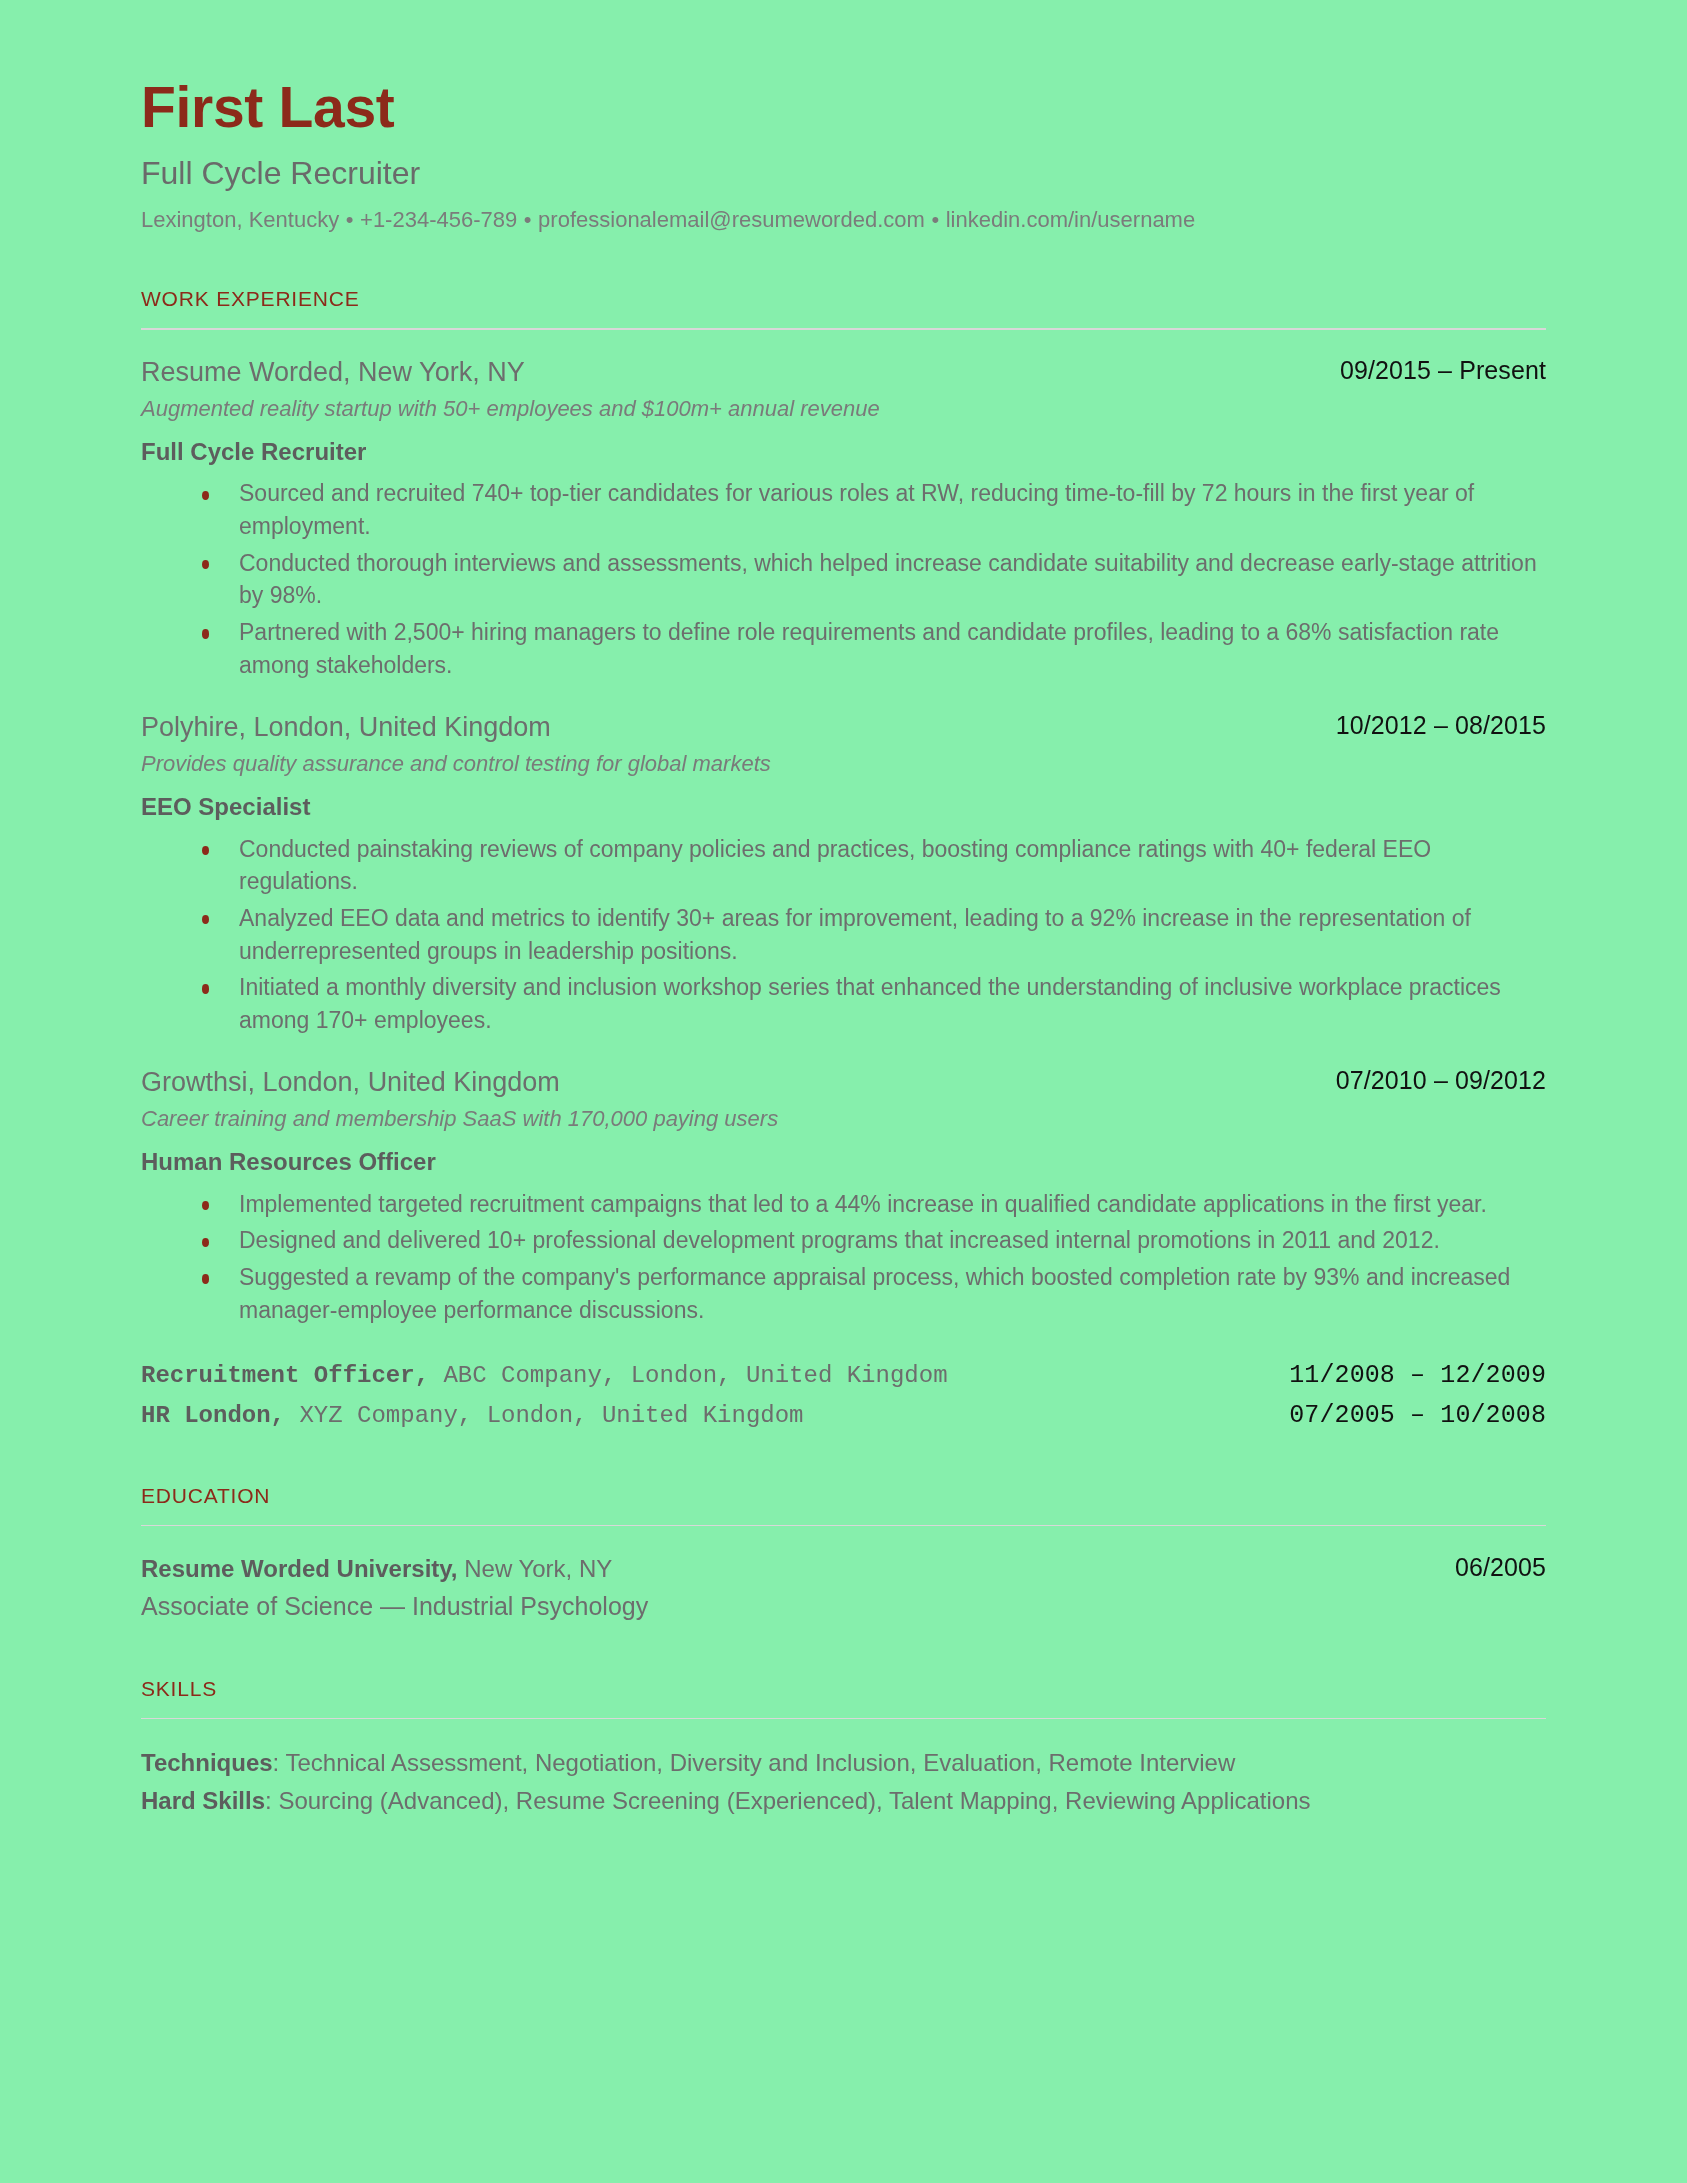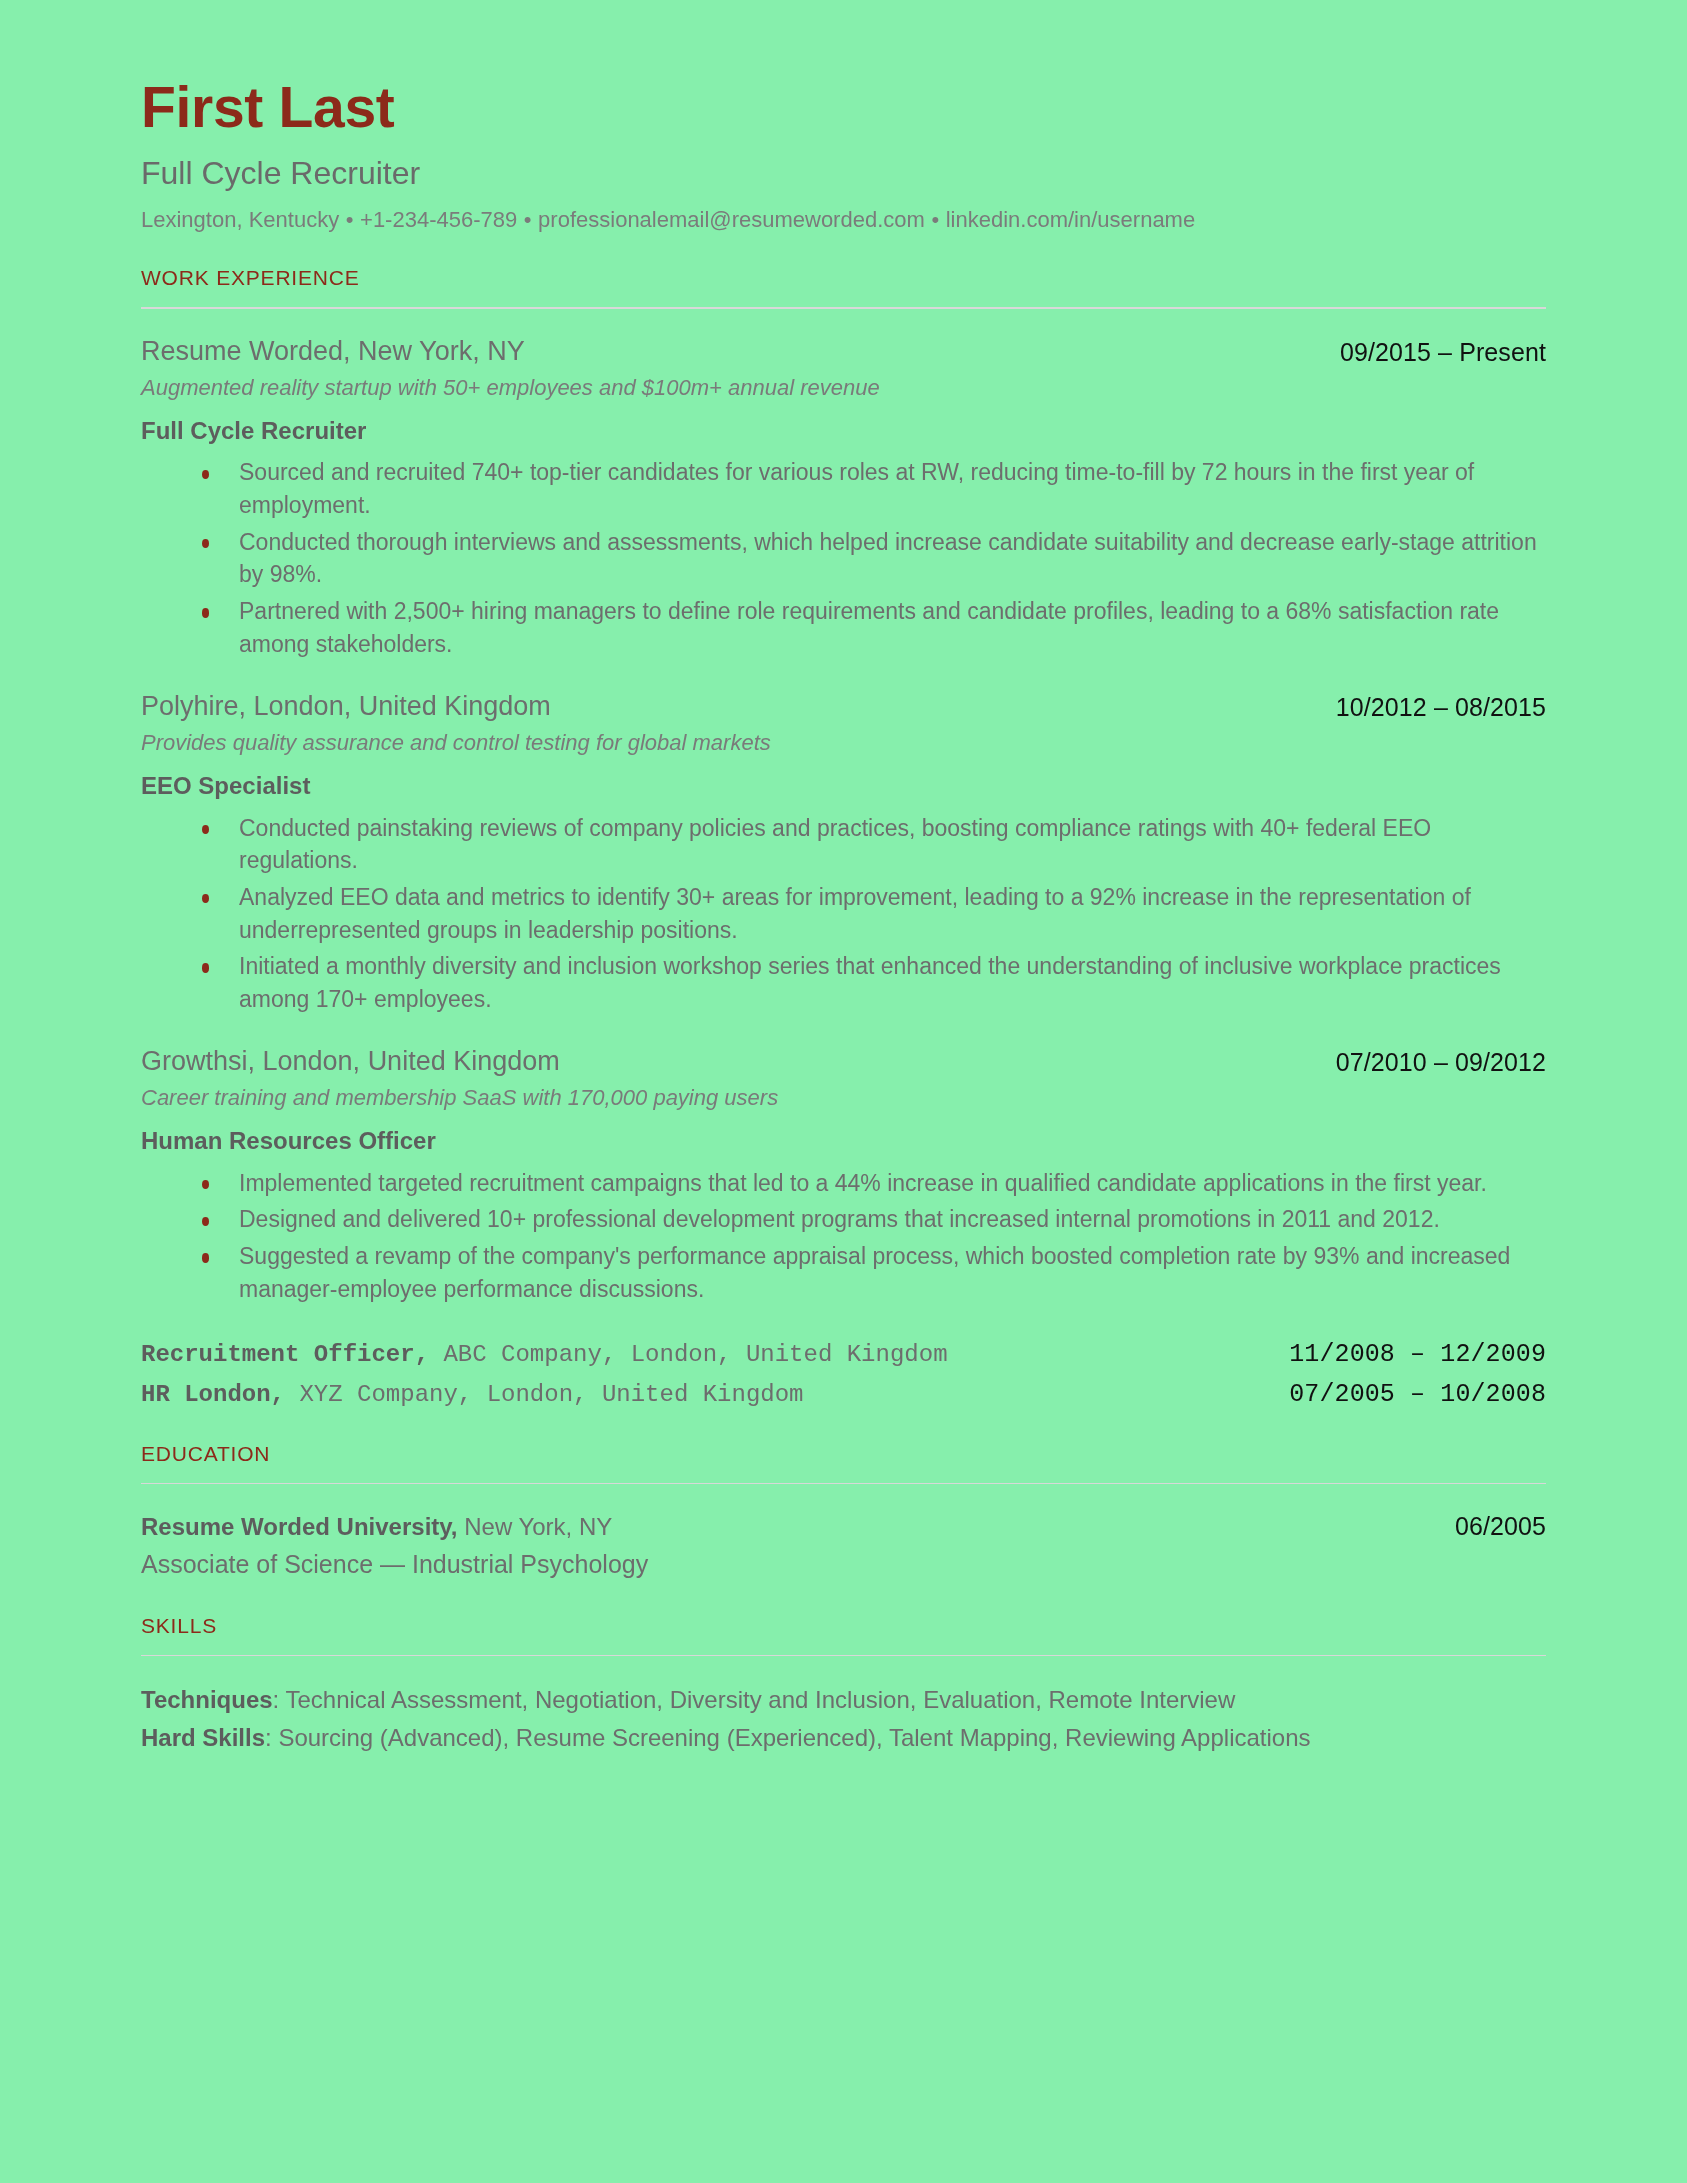--- a/index.html
+++ b/index.html
@@ -52,21 +52,21 @@
     margin: 0;
     white-space: nowrap;
   }
   .contact-sep {
     padding: 0 6.6px;
     color: #7b7b7b;
   }
 
   
   .section {
-    margin-top: 32px;
+    margin-top: 53px;
   }
   .section-title {
     font-size: 21px;
     letter-spacing: 0.8px;
     color: #8C2A1A;
     text-transform: uppercase;
     margin: 0 0 17px 0;
     font-weight: normal;
   }
   .rule {
@@ -76,21 +76,21 @@
     margin: 0 0 26.5px 0;
   }
 
   
   .job {
     margin-bottom: 30px;
   }
   .job:last-child { margin-bottom: 0; }
   .row {
     display: flex;
-    align-items: center;
+    align-items: flex-start;
     justify-content: space-between;
     width: 100%;
   }
   .company {
     font-size: 27px;
     color: #6d6d6d;
     line-height: 1.25;
     flex: 1 1 auto;
     padding-right: 20px;
   }

